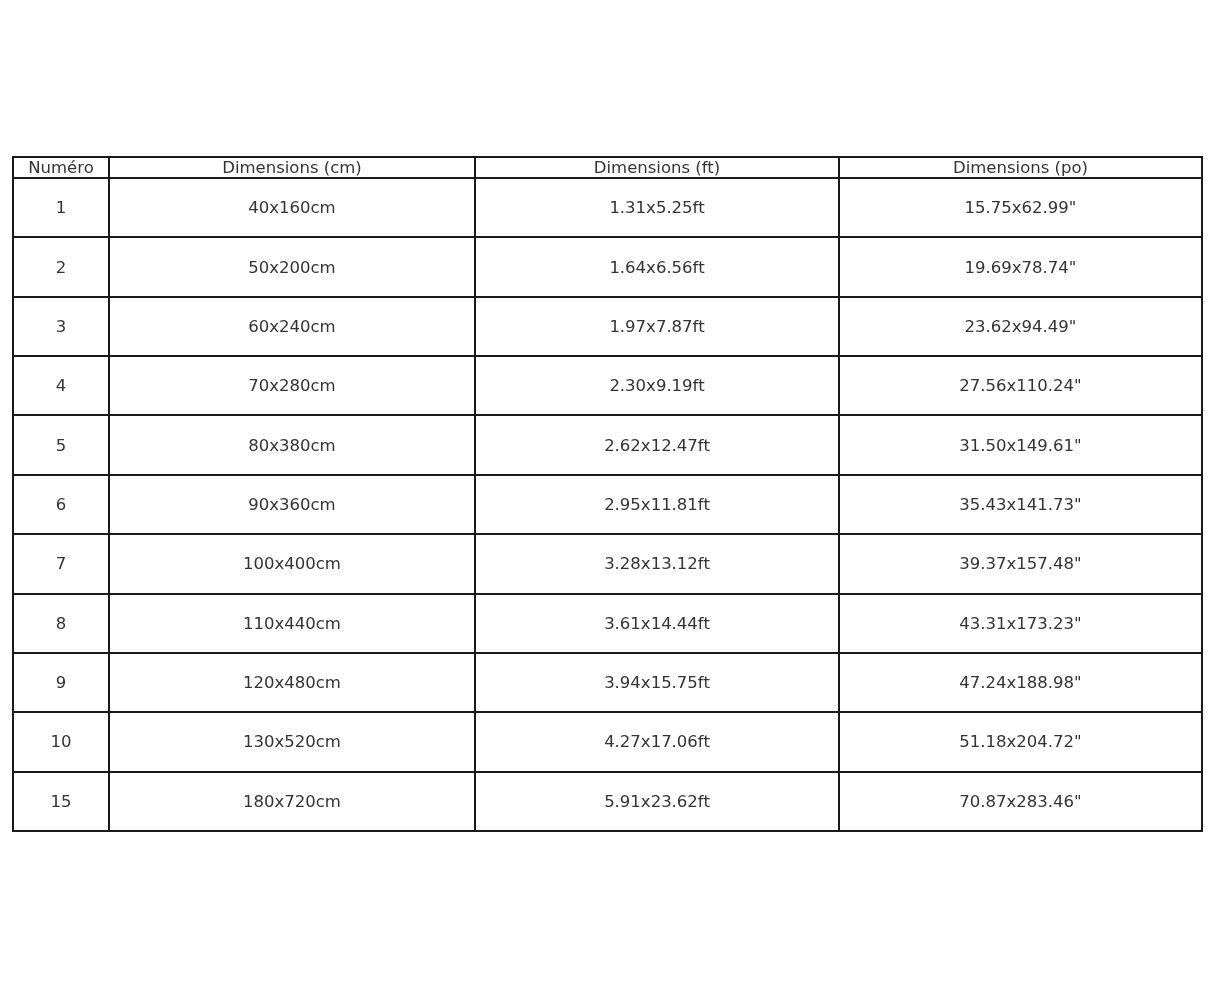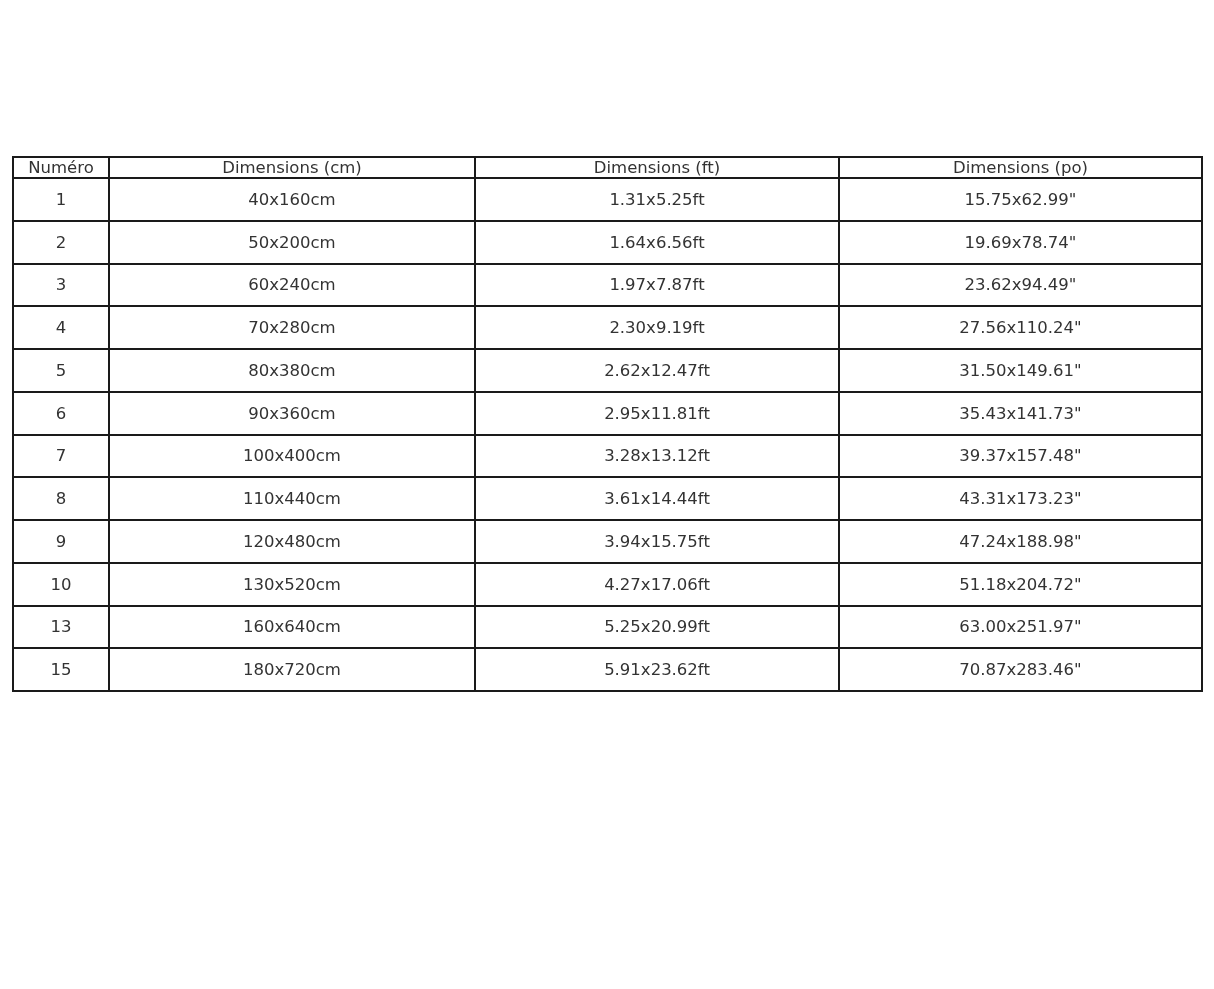--- a/index.html
+++ b/index.html
@@ -15,21 +15,21 @@
   }
   .table-wrap {
     position: absolute;
     left: 12px;
     top: 156px;
   }
   table.size-table {
     border-collapse: collapse;
     table-layout: fixed;
     width: 1189px;
-    height: 536px;
+    height: 676px;
     border-radius: 25px;
   }
   table.size-table th,
   table.size-table td {
     border: 2px solid #1a1a1a;
     text-align: center;
     vertical-align: middle;
     font-size: 16.5px;
     font-weight: 400;
     color: #333333;
@@ -112,26 +112,20 @@
           <td>3.94x15.75ft</td>
           <td>47.24x188.98"</td>
         </tr>
         <tr>
           <td>10</td>
           <td>130x520cm</td>
           <td>4.27x17.06ft</td>
           <td>51.18x204.72"</td>
         </tr>
         <tr>
-          <td>13</td>
-          <td>160x640cm</td>
-          <td>5.25x20.99ft</td>
-          <td>63.00x251.97"</td>
-        </tr>
-        <tr>
           <td>15</td>
           <td>180x720cm</td>
           <td>5.91x23.62ft</td>
           <td>70.87x283.46"</td>
         </tr>
       </tbody>
   </table>
 </div>
 
 </body></html>

